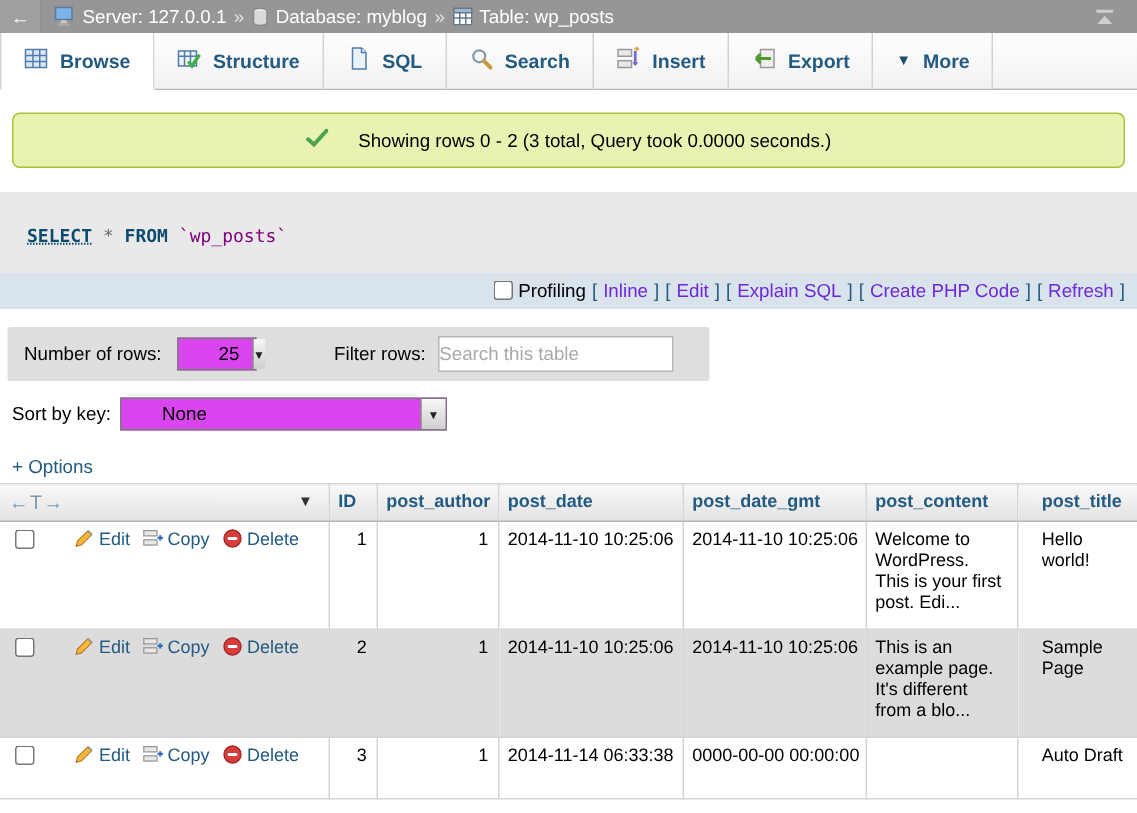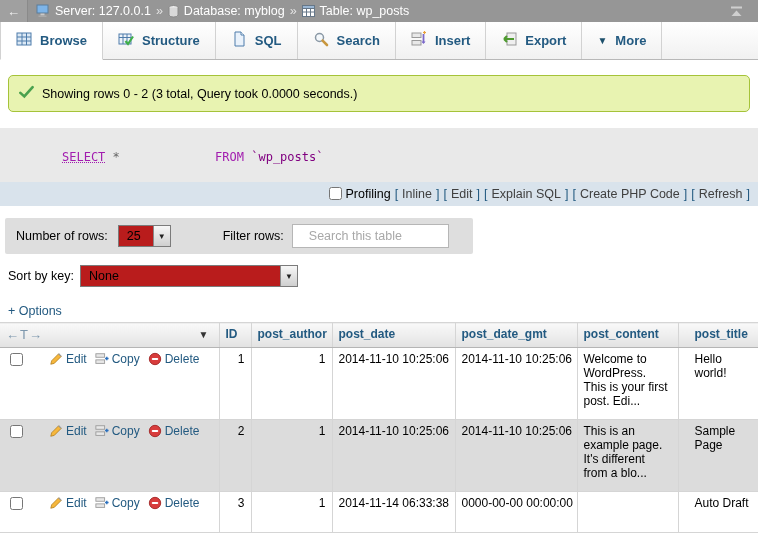--- a/index.html
+++ b/index.html
@@ -21,47 +21,47 @@
   .tabbar { height:38px; display:flex; align-items:stretch; border-bottom:1px solid #b8b8b8;
     background:linear-gradient(#ffffff,#f1f1f1); }
   .tab { display:flex; align-items:center; gap:8px; padding:16px 15px; border-right:1px solid #d2d2d2;
     font-size:13px; font-weight:bold; color:#235a81; cursor:pointer;
     background:linear-gradient(#ffffff,#f1f1f1); }
   .tab:first-child { border-left:1px solid #d2d2d2; }
   .tab.active { background:#fff; margin-bottom:-1px; border-bottom:1px solid #fff; }
   .tab .more-arr { font-size:10px; color:#1c4f6b; }
   
   .success { margin:15px 8px 0 8px; height:37px; background:#e8f3b1; border:1px solid #a5c339;
-    border-radius:5px; display:flex; align-items:center; gap:8px; padding:0 10px; font-size:12.5px; }
+    border-radius:5px; display:flex; align-items:center; gap:20px; padding:0 10px; font-size:12.5px;justify-content:center; }
   
   .sqlbox { margin-top:16px; background:#e9e9e9; }
   .sqlquery { padding:22px 18px 18px 18px; font-family:"DejaVu Sans Mono","Liberation Mono",monospace;
     font-size:12px; }
-  .kw { color:#a21caf; font-weight:normal;margin-left:44px; }
+  .kw { color:#0c4a6e; font-weight:bold; }
   .kw.help { text-decoration:underline dotted; cursor:pointer; }
   .star { color:#666; }
   .ident { color:#800080; }
   .profstrip { background:#d9e3ec; height:24px; display:flex; align-items:center; justify-content:flex-end;
     padding-right:8px; gap:4px; font-size:12.5px; }
   .profstrip .bk { color:#235a81; }
-  .profstrip a { color:#404040; text-decoration:none; cursor:pointer; }
+  .profstrip a { color:#6d28d9; text-decoration:none; cursor:pointer; }
   .profstrip label { cursor:pointer; }
   .profstrip input { width:13px; height:13px; margin:0 3px 0 0; vertical-align:-2px; }
   
   .rowsbar { margin:12px 0 0 5px; width:468px; height:36px; background:#dedede; border-radius:2px;
     display:flex; align-items:center; font-size:12.5px; }
   .rowsbar .lbl1 { margin-left:11px; }
-  .fselect { display:flex; height:22px; border:1px solid #7b7b7b; background:#b91c1c; cursor:pointer; }
+  .fselect { display:flex; height:22px; border:1px solid #7b7b7b; background:#d946ef; cursor:pointer;padding-left:19px; }
   .fselect .val { padding:3px 8px 0 8px; font-size:12.5px; }
   .fselect .btn { width:17px; border-left:1px solid #8a8a8a; background:linear-gradient(#f7f7f7,#cfcfcf);
     display:flex; align-items:center; justify-content:center; font-size:8px; color:#222; }
   .sel-rows { margin-left:10px; width:53px; }
   .sel-rows .val { flex:1; }
   .lbl2 { margin-left:52px; }
-  .filterinput { margin-left:8px; width:157px; height:24px; border:1px solid #b6b6b6; padding:0 16px;
+  .filterinput { margin-left:8px; width:157px; height:24px; border:1px solid #b6b6b6; padding:0 0;
     font-family:"Liberation Sans",sans-serif; font-size:12.5px; color:#222; }
   .filterinput::placeholder { color:#a8a8a8; }
   .sortrow { margin:11px 0 0 8px; display:flex; align-items:center; font-size:12.5px; }
   .sel-sort { margin-left:6px; width:218px; }
   .sel-sort .val { flex:1; }
   .options { margin:17px 0 0 8px; color:#235a81; font-size:12.5px; cursor:pointer; display:inline-block; }
   
   table.grid { margin-top:4px; width:758px; border-collapse:collapse; table-layout:fixed; font-size:12px; }
   table.grid th, table.grid td { border:1px solid #d5d5d5; vertical-align:top; padding:4px 6px;
     overflow:hidden; }

